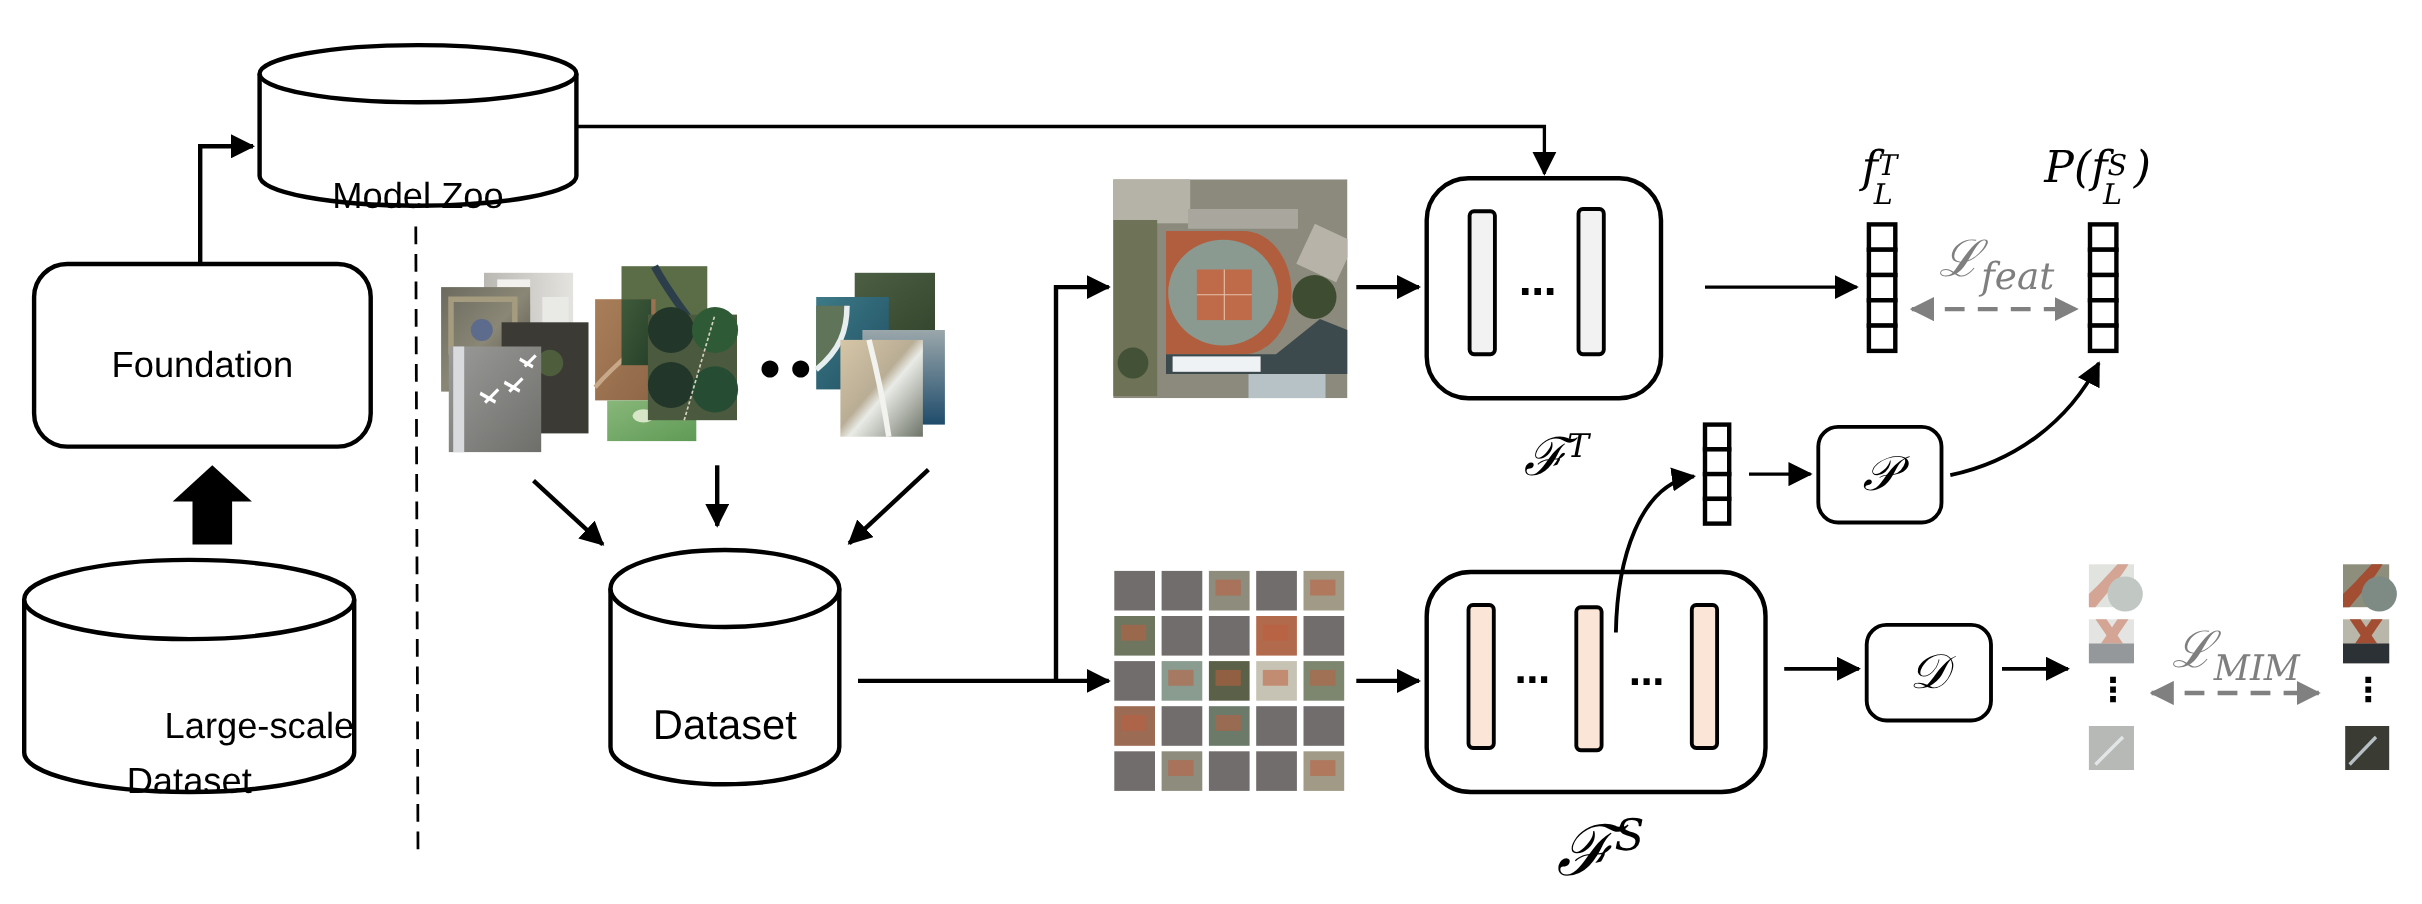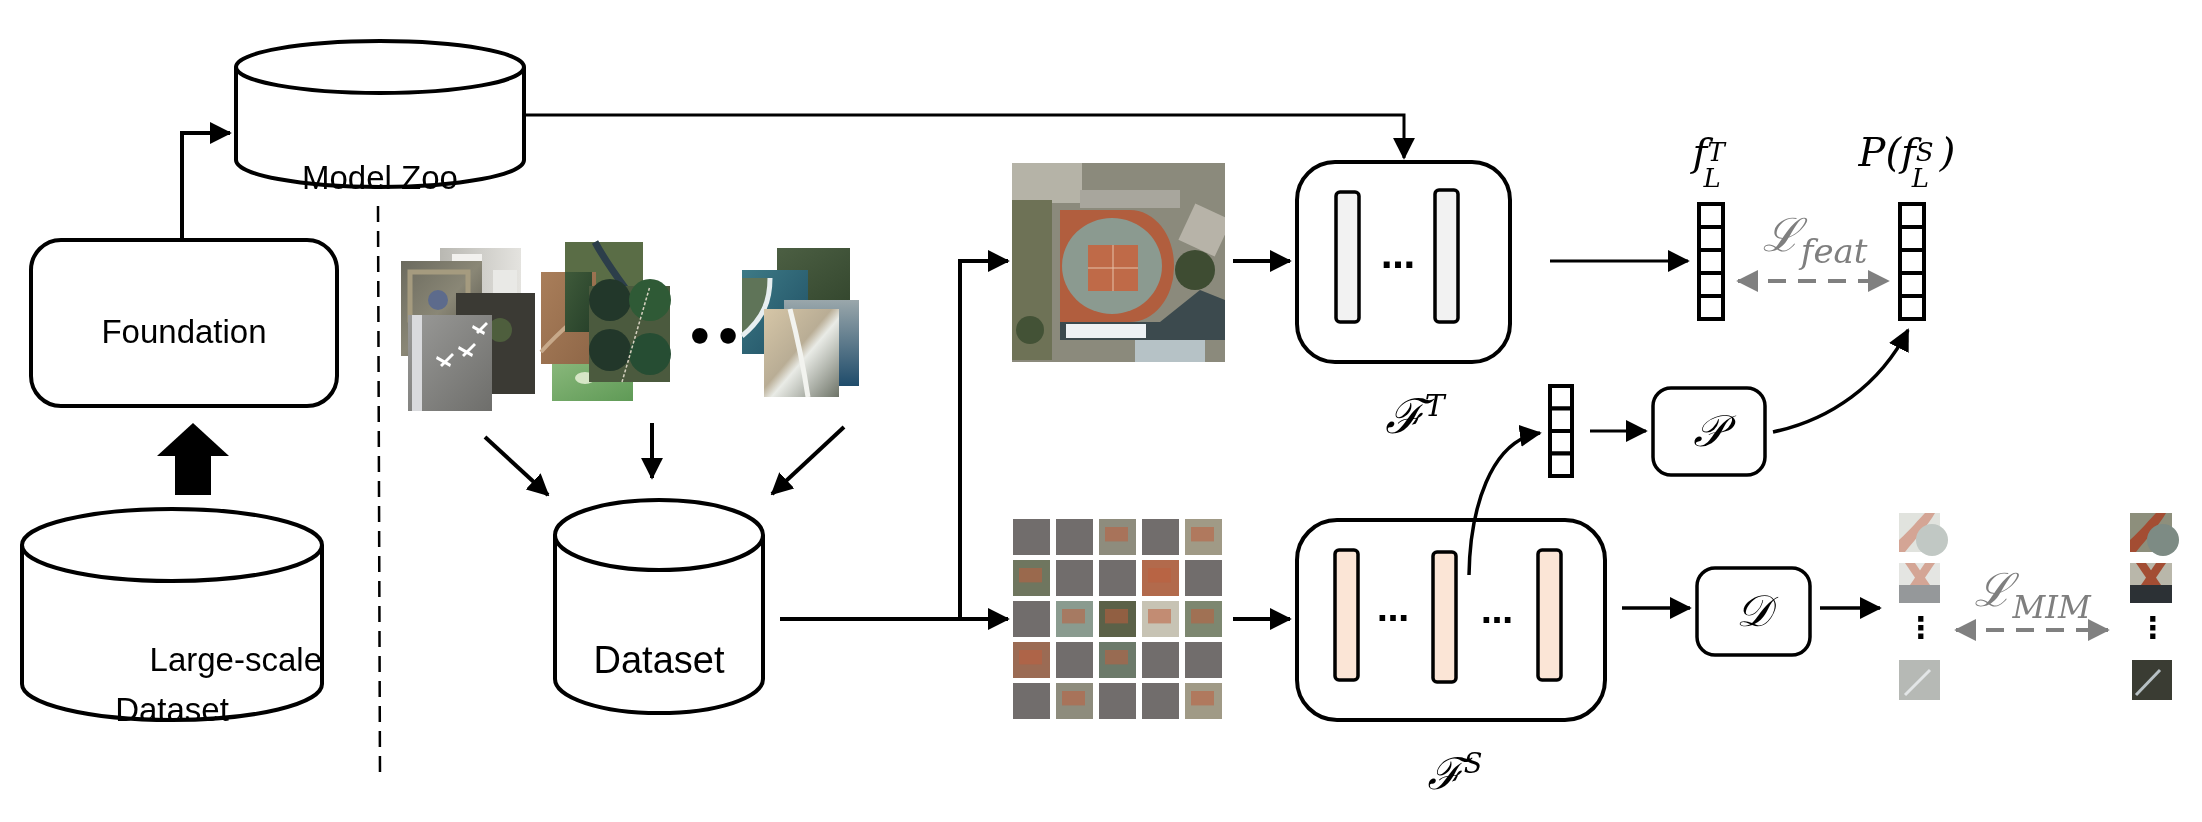--- a/index.html
+++ b/index.html
@@ -316,21 +316,21 @@
 
   <div class="lbl sans" style="left:22px;top:592px;width:300px;text-align:right;">Large-scale</div>
   <div class="lbl sans" style="left:22px;top:642px;width:300px;">Dataset</div>
 
   <div class="lbl sans" style="left:555px;top:592px;width:208px;font-size:38px;">Dataset</div>
 
   <div class="lbl script" style="left:1360px;top:386px;width:110px;font-size:48px;line-height:60px;">
     <span>ℱ</span><sup style="font-style:italic;">T</sup>
   </div>
 
-  <div class="lbl script" style="left:1400px;top:744px;width:110px;font-size:44px;line-height:60px;">
+  <div class="lbl script" style="left:1400px;top:744px;width:110px;font-size:64px;line-height:60px;">
     <span>ℱ</span><sup style="font-style:italic;">S</sup>
   </div>
 
   <div class="lbl script" style="left:1653px;top:403px;width:112px;font-size:44px;line-height:56px;">𝒫</div>
   <div class="lbl script" style="left:1697px;top:583px;width:113px;font-size:44px;line-height:56px;">𝒟</div>
 
   <div class="lbl math" style="left:1672px;top:122px;width:80px;font-size:40px;line-height:60px;">
     <span>f</span><span style="display:inline-block;position:relative;width:24px;height:40px;vertical-align:middle;"><span style="position:absolute;left:0;top:-14px;font-size:26px;">T</span><span style="position:absolute;left:-4px;top:12px;font-size:26px;">L</span></span>
   </div>
 

